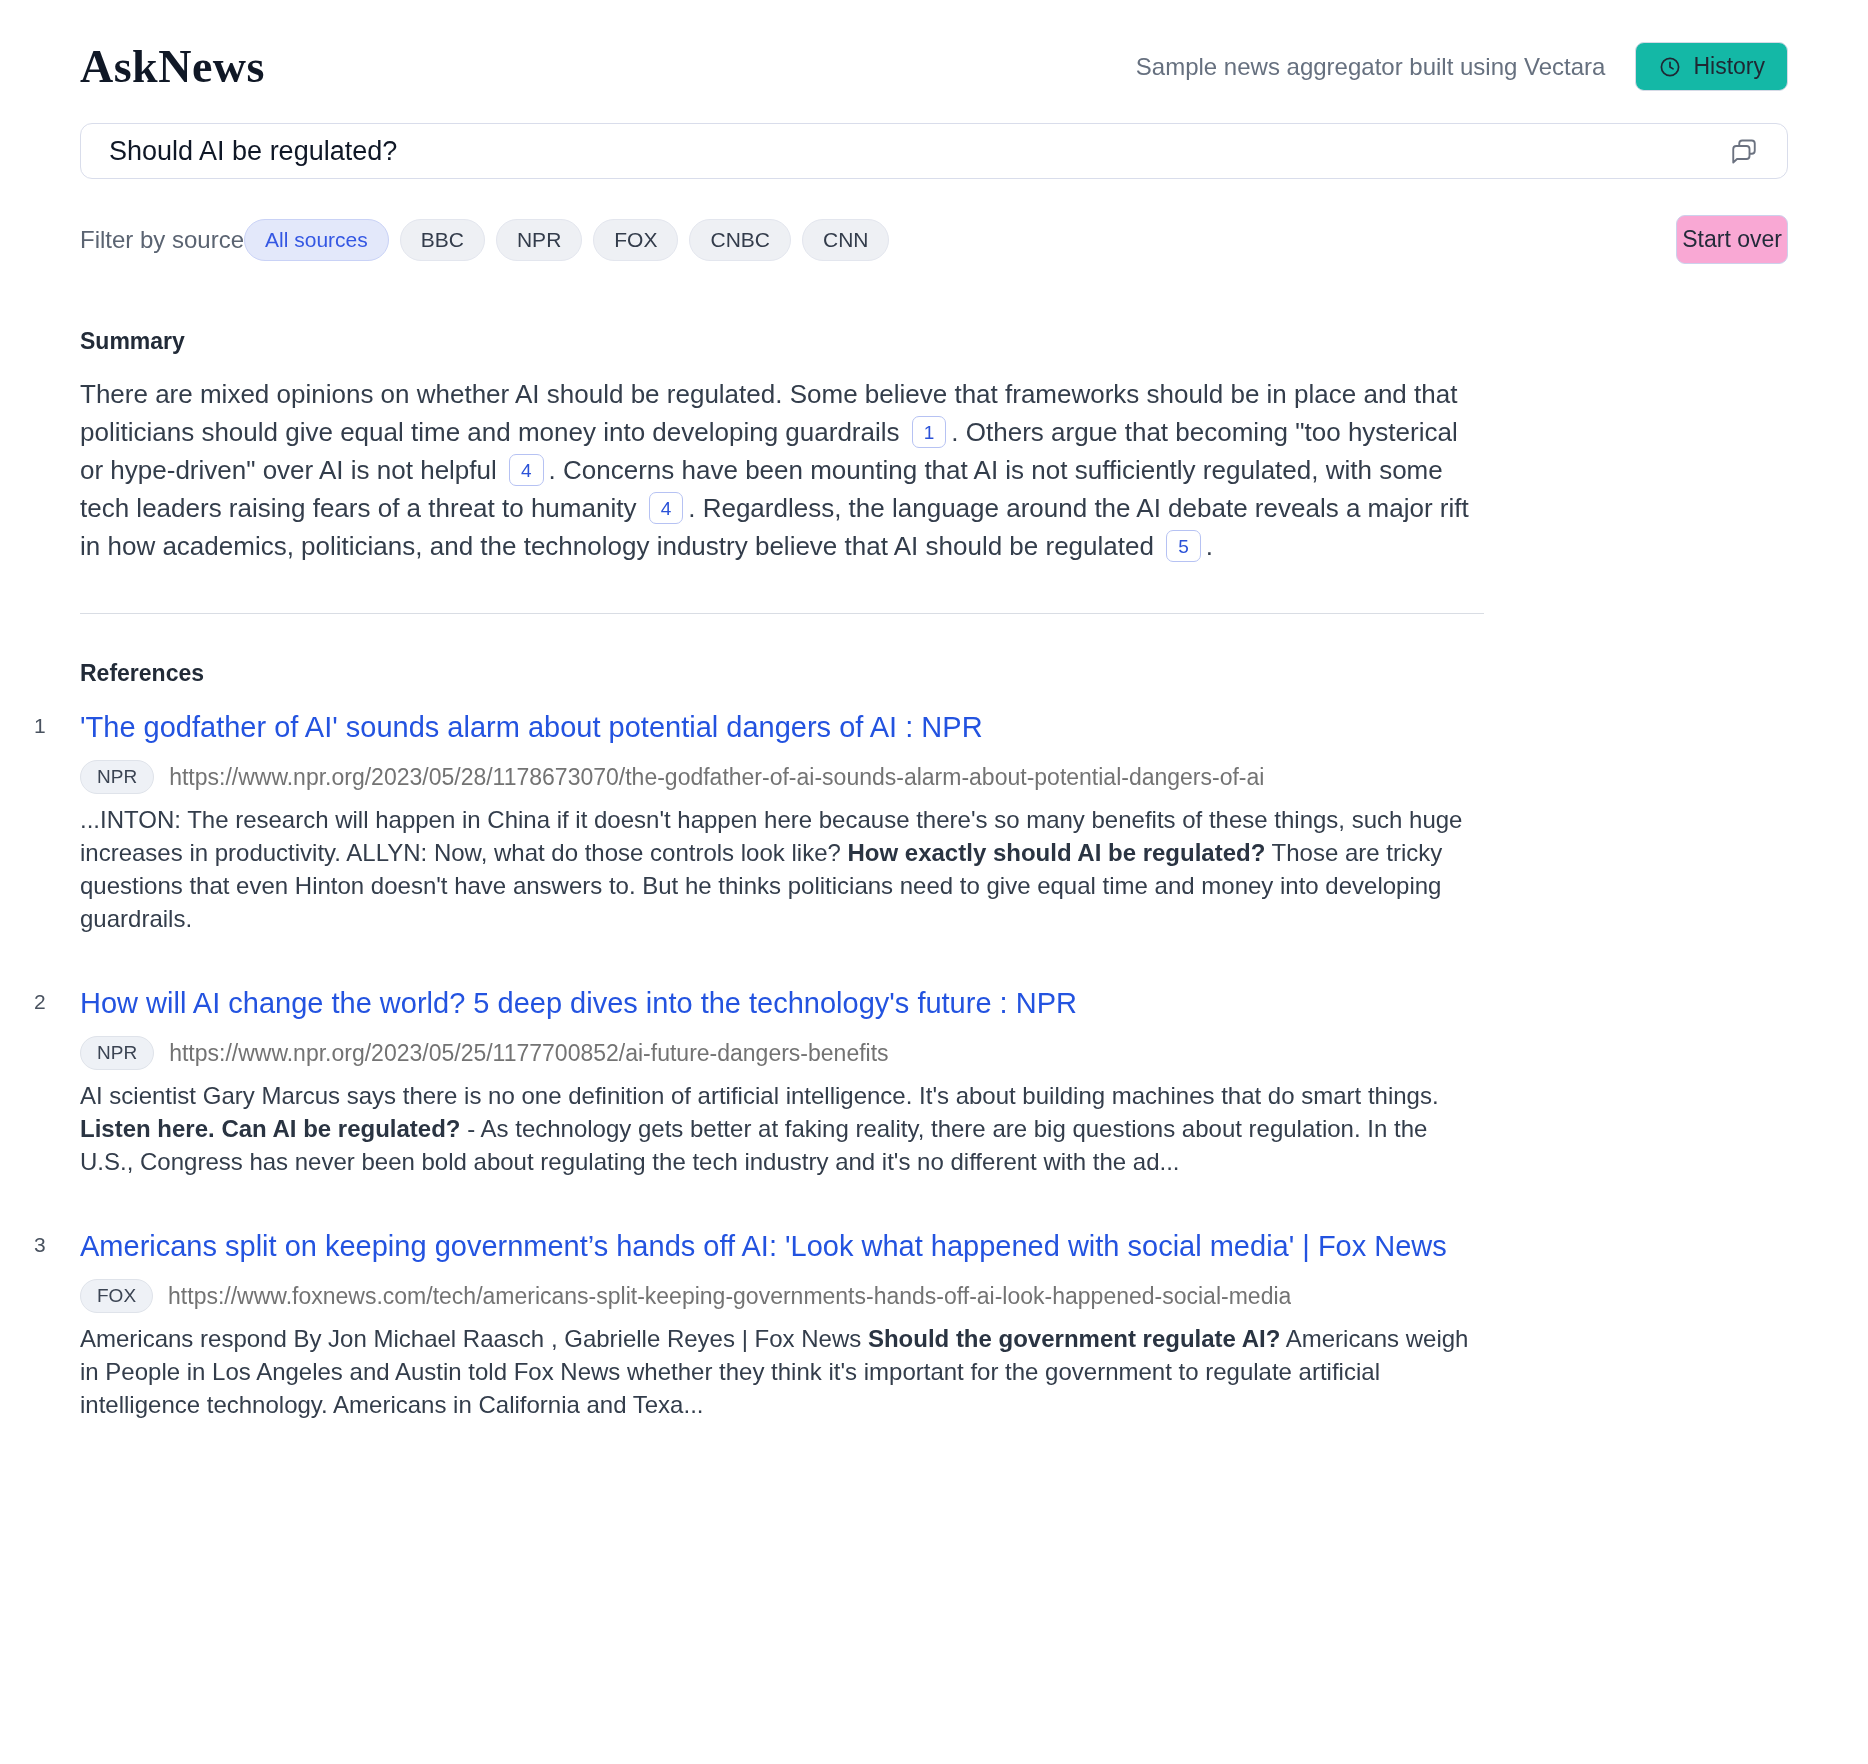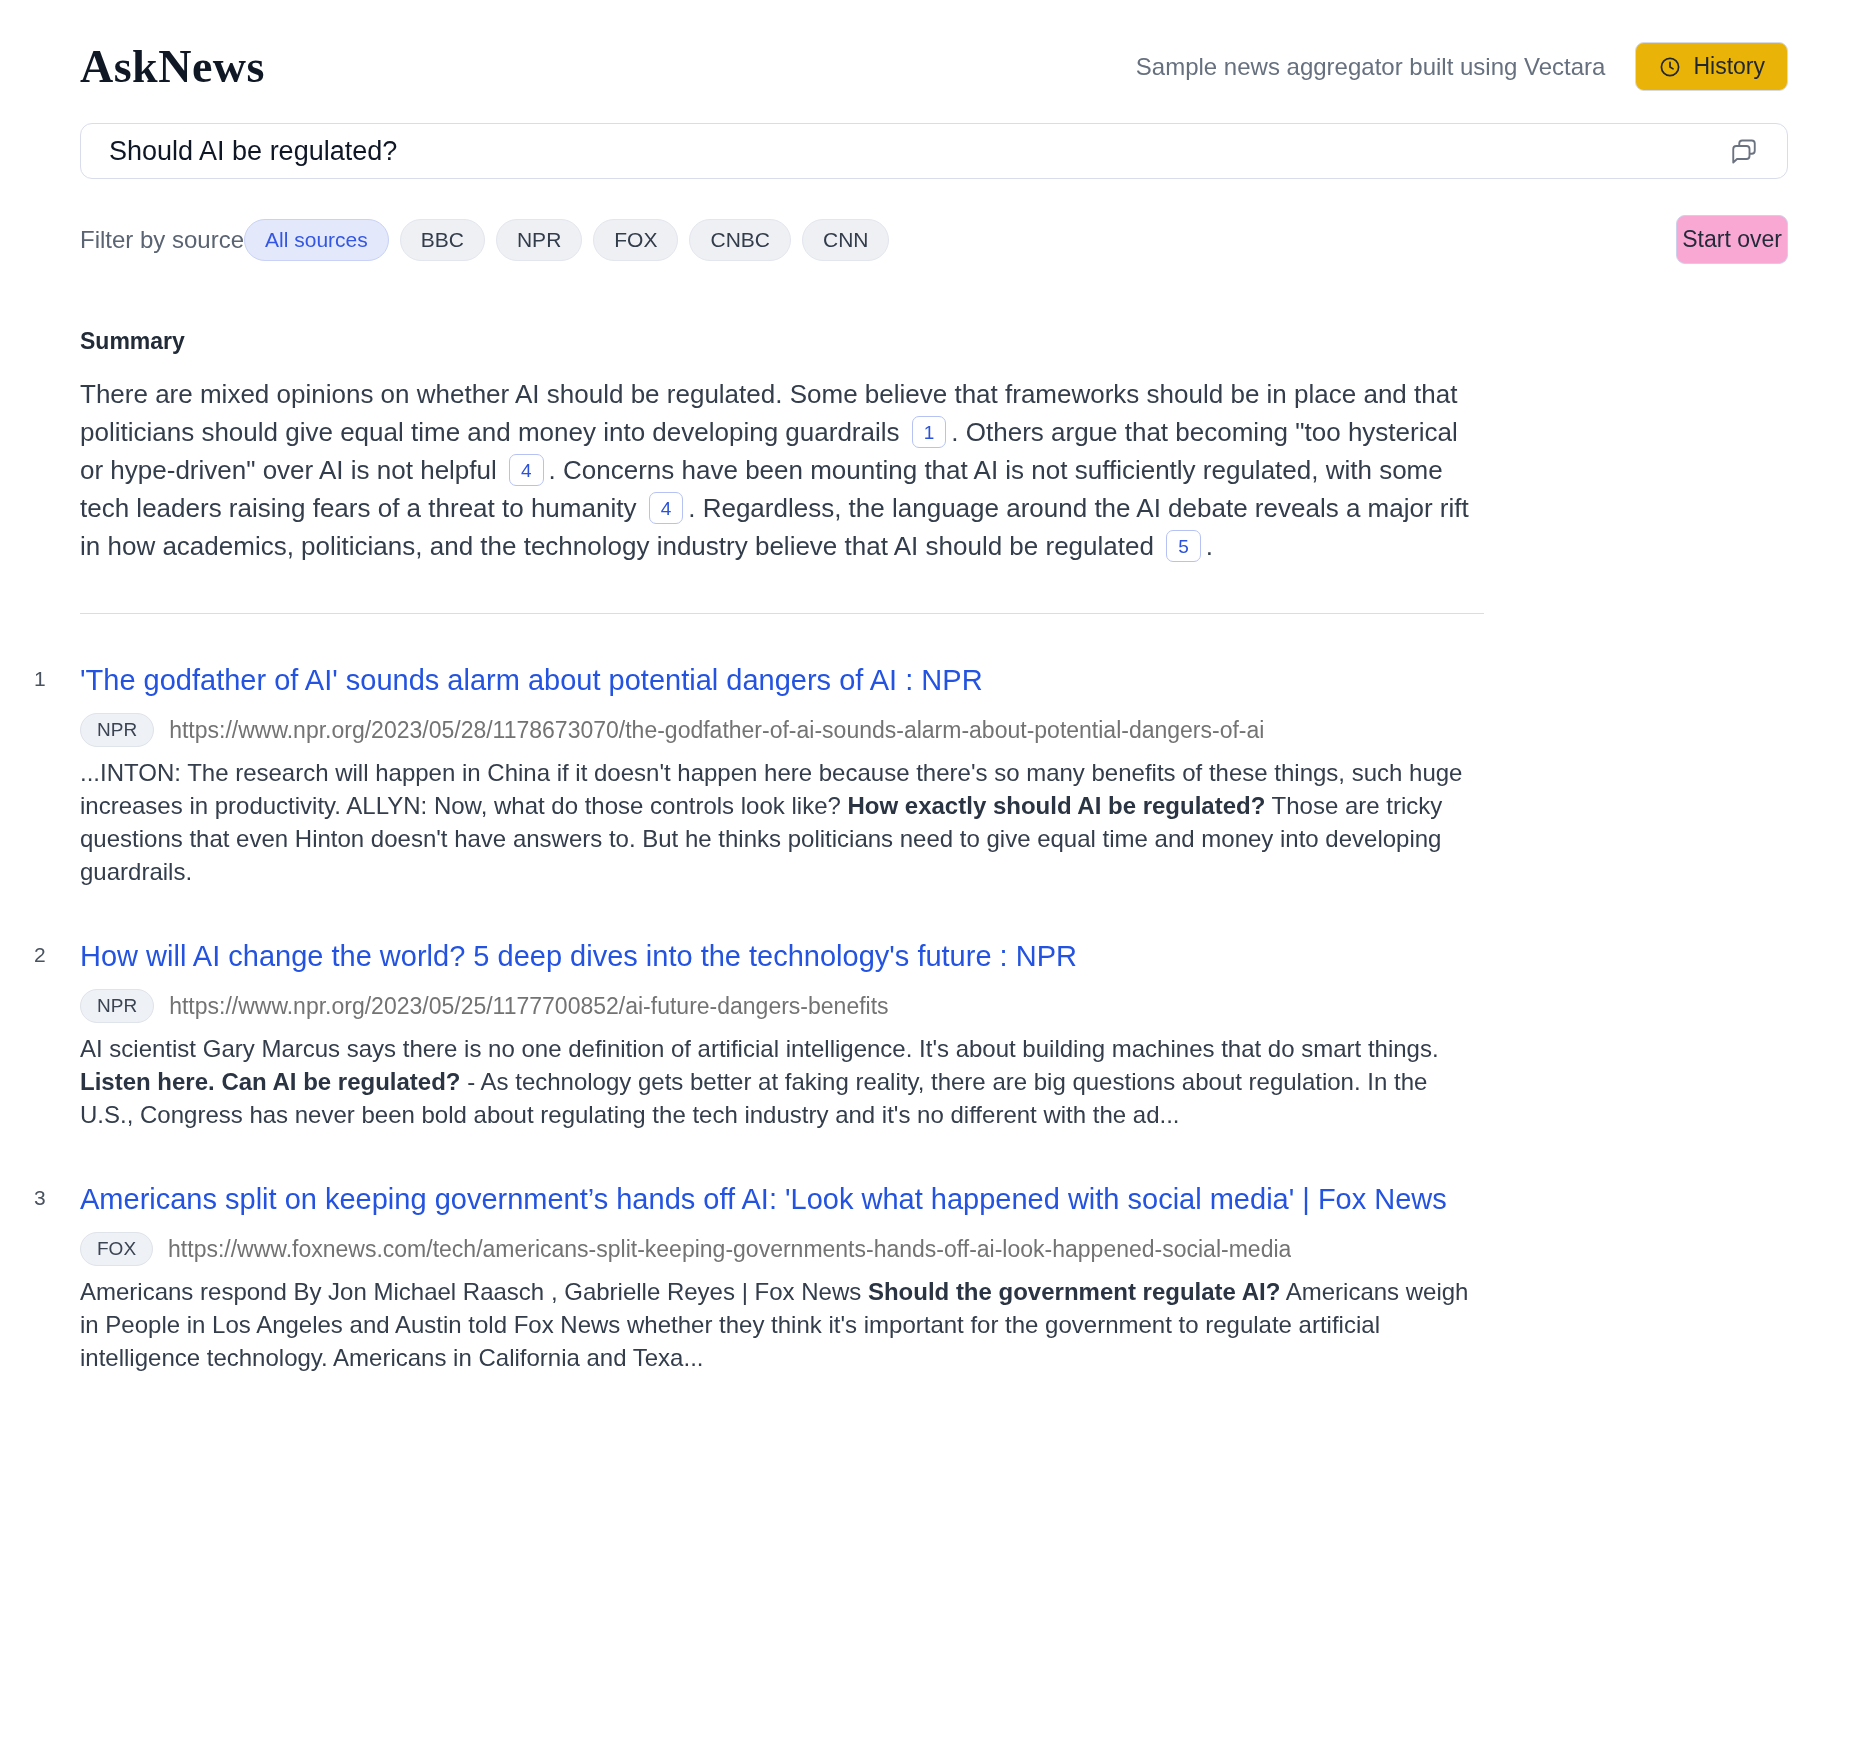--- a/index.html
+++ b/index.html
@@ -20,21 +20,21 @@
     font-weight: 600;
     color: #101826;
     letter-spacing: 0.5px;
   }
   .topbar-right { display: flex; align-items: center; gap: 30px; margin-left: 21px; }
   .tagline { font-size: 24px; color: #66707f; }
   .history-btn {
     display: inline-flex; align-items: center; gap: 11px;
     font-family: "Liberation Sans", sans-serif;
     font-size: 23px; color: #1f2733;
-    background: #eab308;
+    background: #14b8a6;
     border: 1px solid #d6dae6; border-radius: 9px;
     padding: 10px 22px;
     cursor: pointer;
   }
   .history-btn svg { display: block; }
 
   
   .searchbox {
     margin-top: 30px;
     border: 1px solid #d9ddeb;
@@ -162,20 +162,21 @@
       </div>
     <button class="startover">Start over</button>
   </div>
 
   <main class="results">
     <h2 class="section-heading">Summary</h2>
     <p class="summary-text" id="summary-paragraph">There are mixed opinions on whether AI should be regulated. Some believe that frameworks should be in place and that politicians should give equal time and money into developing guardrails <span class="cite-pill">1</span>. Others argue that becoming "too hysterical or hype-driven" over AI is not helpful <span class="cite-pill">4</span>. Concerns have been mounting that AI is not sufficiently regulated, with some tech leaders raising fears of a threat to humanity <span class="cite-pill">4</span>. Regardless, the language around the AI debate reveals a major rift in how academics, politicians, and the technology industry believe that AI should be regulated <span class="cite-pill">5</span>.</p>
 
     <hr class="divider">
 
+    <h2 class="section-heading">References</h2>
     <ol class="refs" id="refs">
         <li class="ref-item">
           <span class="ref-number">1</span>
           <a class="ref-title">'The godfather of AI' sounds alarm about potential dangers of AI : NPR</a>
           <div class="ref-meta">
             <span class="badge">NPR</span>
             <span class="ref-url">https://www.npr.org/2023/05/28/1178673070/the-godfather-of-ai-sounds-alarm-about-potential-dangers-of-ai</span>
           </div>
           <div class="ref-snippet">...INTON: The research will happen in China if it doesn't happen here because there's so many benefits of these things, such huge increases in productivity. ALLYN: Now, what do those controls look like? <b>How exactly should AI be regulated?</b> Those are tricky questions that even Hinton doesn't have answers to. But he thinks politicians need to give equal time and money into developing guardrails.</div>
         </li>

